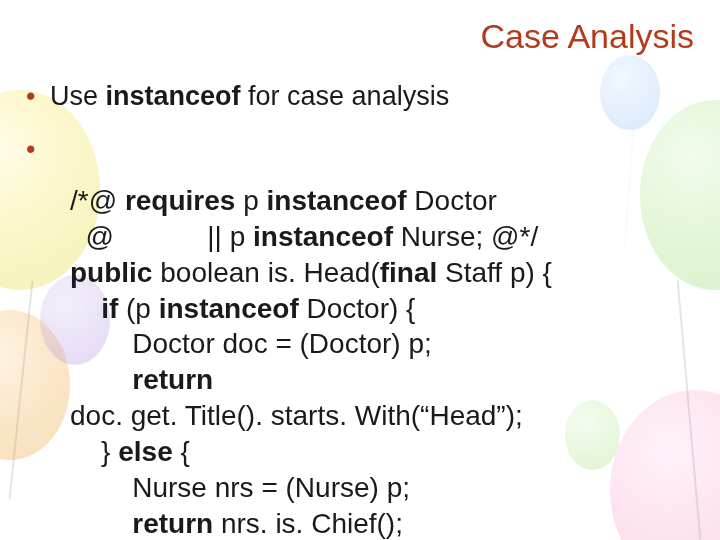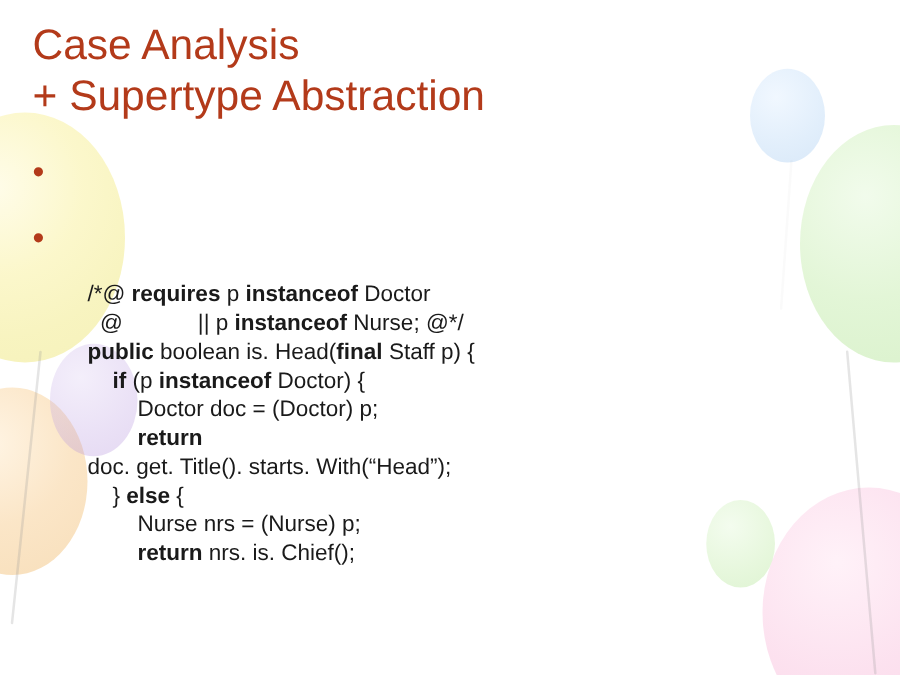--- a/index.html
+++ b/index.html
@@ -57,21 +57,21 @@
   .s1 { left: 20px; top: 280px; height: 220px; transform: rotate(6deg); }
   .s2 { right: 30px; top: 280px; height: 260px; transform: rotate(-5deg); }
   .s3 { right: 90px; top: 128px; height: 120px; transform: rotate(4deg); opacity:0.2;}
 
   .content {
     position: relative;
     z-index: 1;
     padding: 10px 26px 0 26px;
   }
   .title {
-    text-align: left;
+    text-align: right;
     color: #b33a1a;
     font-size: 34px;
     line-height: 1.2;
     margin: 6px 0 20px 0;
     font-weight: normal;
   }
   .bullets {
     color: #1a1a1a;
     font-size: 27px;
     line-height: 1.45;
@@ -82,21 +82,21 @@
   }
   .bullets .dot {
     color: #b33a1a;
     width: 24px;
     flex: 0 0 24px;
   }
   .bold { font-weight: bold; }
   .code {
     margin-left: 44px;
     margin-top: 8px;
-    font-size: 18px;
+    font-size: 28px;
     line-height: 1.28;
     color: #1a1a1a;
     white-space: pre;
   }
   .code .b { font-weight: bold; }
 </style>
 </head>
 <body>
 
 <div class="bg">
@@ -109,26 +109,26 @@
   <div class="balloon b-green2"></div>
   <div class="string s1"></div>
   <div class="string s2"></div>
   <div class="string s3"></div>
 </div>
 
 <div class="content">
 
   <div class="title">
     <span>Case Analysis</span><br>
-    <span>+ Supertype Abstraction</span>
   </div>
 
   <div class="bullets">
     <div class="row">
       <div class="dot">•</div>
+      <div><span>Use </span><span class="bold">instanceof</span><span> for case analysis</span></div>
     </div>
     <div class="row">
       <div class="dot">•</div>
     </div>
   </div>
 
   <div class="code"><span>/*@ </span><span class="b">requires</span><span> p </span><span class="b">instanceof</span><span> Doctor</span>
 <span>  @            || p </span><span class="b">instanceof</span><span> Nurse; @*/</span>
 <span class="b">public</span><span> boolean is. Head(</span><span class="b">final</span><span> Staff p) {</span>
 <span>    </span><span class="b">if</span><span> (p </span><span class="b">instanceof</span><span> Doctor) {</span>

